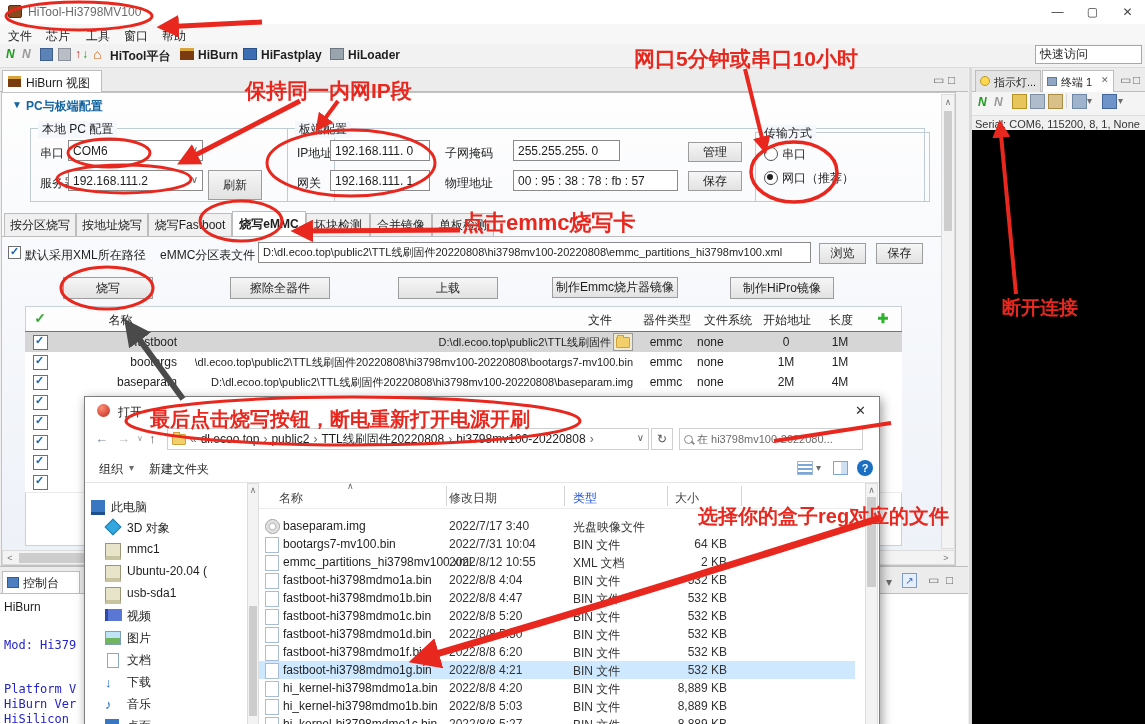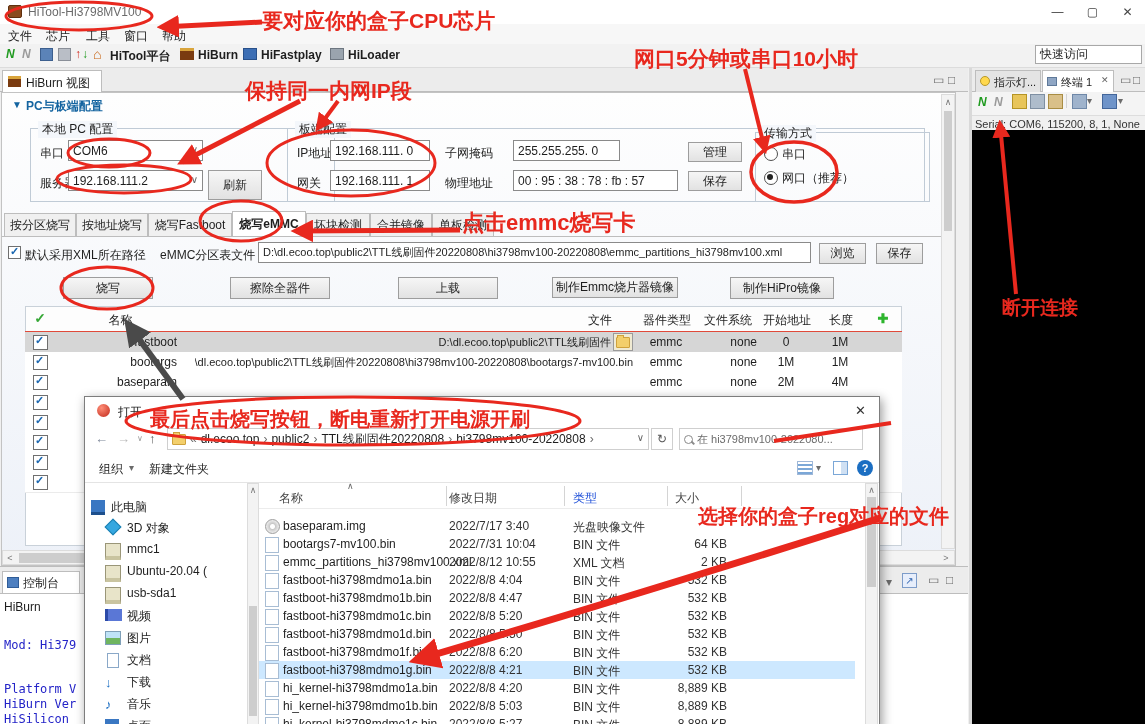--- a/index.html
+++ b/index.html
@@ -24,21 +24,21 @@
   .tab{display:flex;align-items:center;justify-content:center;border:1px solid #bdbdbd;border-bottom:none;
        background:#f0f0f0;white-space:nowrap}
   .tab.on{background:#fff;font-weight:bold}
   .hcell{position:absolute;top:5px;text-align:center;white-space:nowrap}
   .brow{position:absolute;left:25px;width:877px;height:20px;background:#fff;border-bottom:1px solid #ebebeb}
   .brow.sel{background:#d6d6d6;border-top:1px solid #e04a3a;border-bottom:1px solid #e04a3a}
   .c-name{position:absolute;left:24px;width:128px;top:3px;text-align:right;white-space:nowrap}
   .c-file{position:absolute;left:170px;width:438px;top:0;height:20px;display:flex;justify-content:flex-end;
           align-items:center;overflow:hidden;font-size:11px}
   .c-dev{position:absolute;left:612px;width:58px;top:3px;text-align:center}
-  .c-fs{position:absolute;left:672px;width:60px;top:3px;text-align:right}
+  .c-fs{position:absolute;left:672px;width:60px;top:3px;text-align:left}
   .c-st{position:absolute;left:734px;width:54px;top:3px;text-align:center}
   .c-len{position:absolute;left:790px;width:50px;top:3px;text-align:center}
   .fbtn{width:18px;height:16px;border:1px solid #9a9a9a;background:#f0ead2;display:flex;align-items:center;
         justify-content:center;margin-left:2px;flex:none}
   .folder{width:12px;height:9px;background:#f3cf6b;border:1px solid #cfa23c;border-radius:1px;position:relative}
   .folder::before{content:"";position:absolute;left:0;top:-3px;width:5px;height:2px;background:#f3cf6b;
         border:1px solid #cfa23c;border-bottom:none}
   .scroll{background:#f3f3f3;border:1px solid #dcdcdc}
   .thumb{background:#cdcdcd}
   .sbtn{display:flex;align-items:center;justify-content:center;color:#7a7a7a;font-size:9px}
@@ -244,20 +244,23 @@
         <span style="white-space:nowrap">D:\dl.ecoo.top\public2\TTL线刷固件20220808\hi3798mv100-20220808\bootargs7-mv100.bin</span>
       </div>
     <span class="c-dev">emmc</span>
     <span class="c-fs">none</span>
     <span class="c-st">1M</span>
     <span class="c-len">1M</span>
   </div>
   <div class="brow" style="top:372px">
     <div class="cb ck" style="left:8px;top:3px"></div>
     <span class="c-name">baseparam</span>
+    <div class="c-file">
+        <span style="white-space:nowrap">D:\dl.ecoo.top\public2\TTL线刷固件20220808\hi3798mv100-20220808\baseparam.img</span>
+      </div>
     <span class="c-dev">emmc</span>
     <span class="c-fs">none</span>
     <span class="c-st">2M</span>
     <span class="c-len">4M</span>
   </div>
   <div class="brow" style="top:392px">
     <div class="cb ck" style="left:8px;top:3px"></div>
     <span class="c-name">pqparam</span>
     <div class="c-file">
         <span style="white-space:nowrap">D:\dl.ecoo.top\public2\TTL线刷固件20220808\hi3798mv100-20220808\pq_param.bin</span>
@@ -539,21 +542,20 @@
         <span class="f-type">BIN 文件</span>
         <span class="f-size">8,889 KB</span>
       </div>
       <div class="a scroll" style="left:780px;top:0;width:13px;height:248px">
         <div class="sbtn" style="height:12px">∧</div>
         <div class="thumb" style="margin:1px;height:90px"></div>
       </div>
     </div>
   </div>
 
-  <div class="ann" style="left:262px;top:7px;font-size:21px">要对应你的盒子CPU芯片</div>
   <div class="ann" style="left:245px;top:77px;font-size:21px">保持同一内网IP段</div>
   <div class="ann" style="left:634px;top:45px;font-size:21px">网口5分钟或串口10小时</div>
   <div class="ann" style="left:462px;top:208px;font-size:22px">点击emmc烧写卡</div>
   <div class="ann" style="left:698px;top:503px;font-size:20px">选择你的盒子reg对应的文件</div>
   <div class="ann" style="left:150px;top:406px;font-size:20px">最后点击烧写按钮，断电重新打开电源开刷</div>
   <div class="ann" style="left:1002px;top:295px;font-size:19px">断开连接</div>
 
   <svg class="a" width="1145" height="724" style="left:0;top:0;z-index:40;pointer-events:none">
     <defs>
       <marker id="mr" markerWidth="4.5" markerHeight="4.5" refX="3.4" refY="2.25" orient="auto" markerUnits="strokeWidth">

